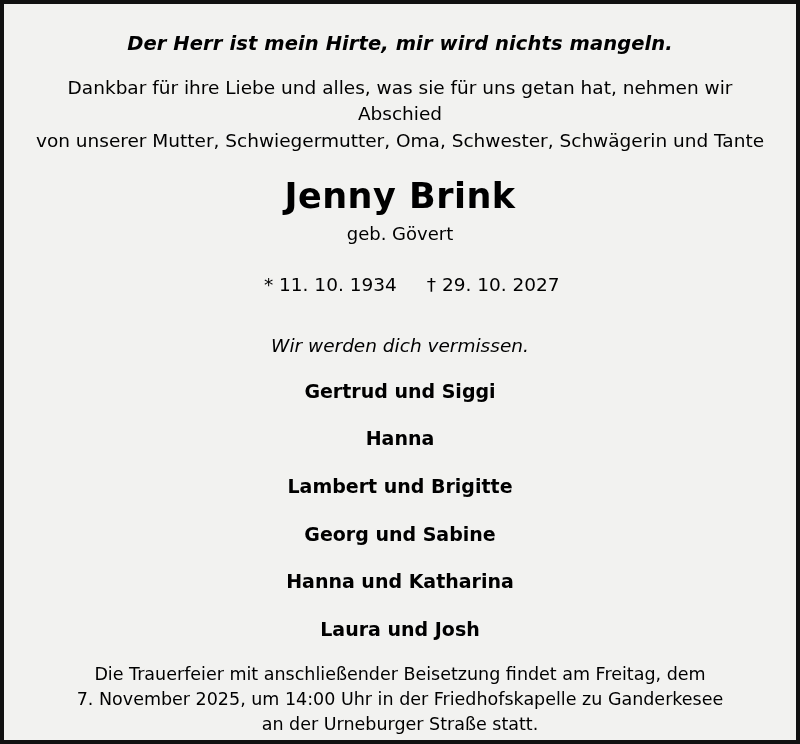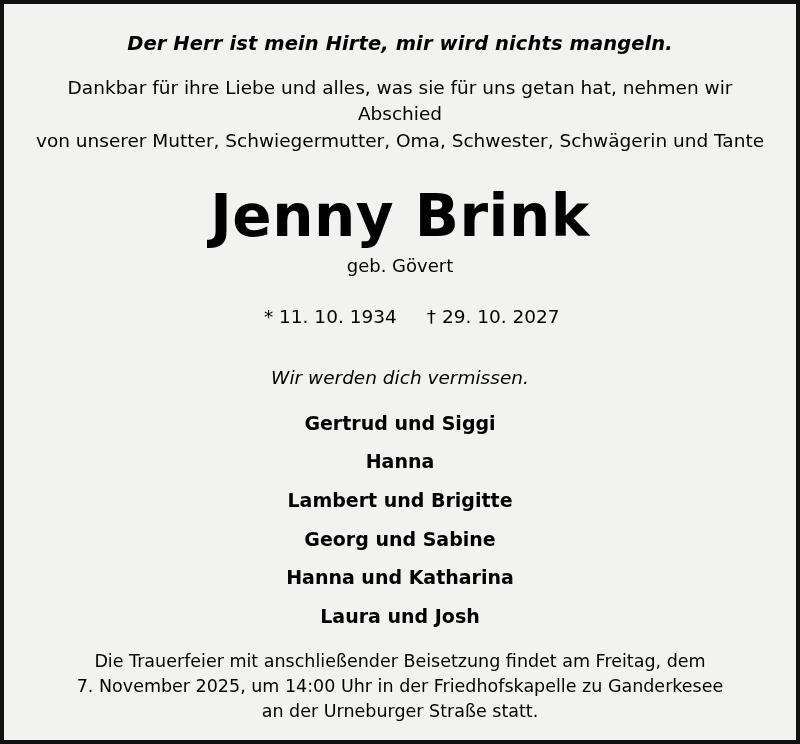--- a/index.html
+++ b/index.html
@@ -30,28 +30,28 @@
     font-size: 19.5px;
     text-align: center;
     margin-top: 6px;
     margin-bottom: 20px;
     letter-spacing: 0.1px;
   }
   .intro {
     font-size: 18.5px;
     text-align: center;
     line-height: 1.42;
-    margin-bottom: 22px;
+    margin-bottom: 14px;
     max-width: 760px;
   }
   .intro .line {
     display: block;
   }
   .name {
-    font-size: 58px;
+    font-size: 35px;
     font-weight: bold;
     text-align: center;
     line-height: 1.05;
     margin-top: 10px;
     margin-bottom: 8px;
     letter-spacing: 0.5px;
   }
   .maiden {
     font-size: 18px;
     text-align: center;
@@ -70,21 +70,21 @@
   .farewell {
     font-size: 18.5px;
     text-align: center;
     margin-bottom: 19px;
     font-style: italic;
   }
   .mourners {
     display: flex;
     flex-direction: column;
     align-items: center;
-    gap: 6px;
+    gap: 15px;
     margin-bottom: 16px;
   }
   .mourner {
     font-size: 19px;
     font-weight: bold;
     text-align: center;
     line-height: 1.72;
   }
   .ceremony {
     font-size: 17.5px;

